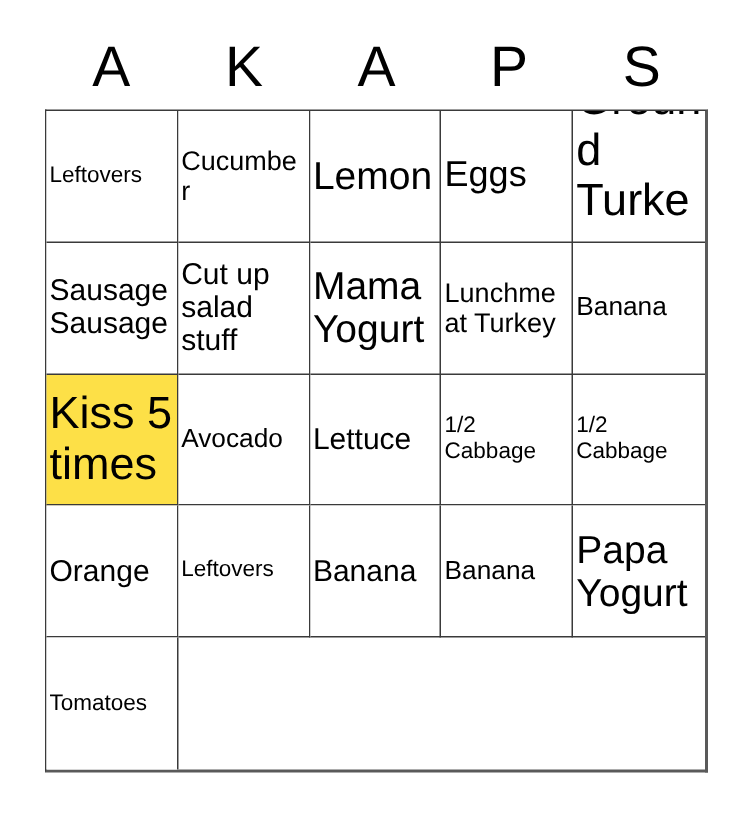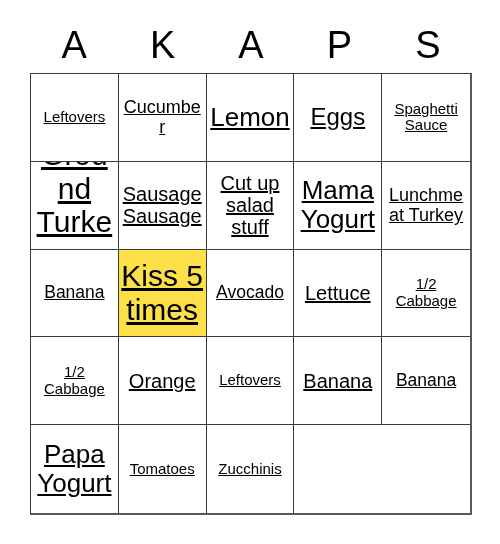--- a/index.html
+++ b/index.html
@@ -60,25 +60,23 @@
     box-sizing: border-box;
     background: #ffffff;
   }
   .cell {
     box-sizing: border-box;
     border-right: 1.5px solid #3a3a3a;
     border-bottom: 1.5px solid #3a3a3a;
     display: flex;
     align-items: center;
     justify-content: center;
-    text-align: center;
     padding: 1px 2px;
     overflow: hidden;
     background: #ffffff;
-    text-decoration: underline;
   }
   .cell:nth-child(5n) { border-right: none; }
   .cell:nth-child(n+21) { border-bottom: none; }
   .cell-text {
     display: block;
     width: 100%;
     line-height: 1.12;
     word-wrap: break-word;
   }
   
@@ -123,23 +121,20 @@
       <div class="cell">
         <span class="cell-text fs-xs">Cucumber</span>
       </div>
       <div class="cell">
         <span class="cell-text fs-2xl">Lemon</span>
       </div>
       <div class="cell">
         <span class="cell-text fs-3xl">Eggs</span>
       </div>
       <div class="cell">
-        <span class="cell-text fs-sm">Spaghetti Sauce</span>
-      </div>
-      <div class="cell">
         <span class="cell-text fs-xl">Ground Turkey</span>
       </div>
       <div class="cell">
         <span class="cell-text fs-lg">Sausage Sausage</span>
       </div>
       <div class="cell">
         <span class="cell-text fs-lg">Cut up salad stuff</span>
       </div>
       <div class="cell">
         <span class="cell-text fs-2xl">Mama Yogurt</span>
@@ -176,18 +171,15 @@
       </div>
       <div class="cell">
         <span class="cell-text fs-md">Banana</span>
       </div>
       <div class="cell">
         <span class="cell-text fs-2xl">Papa Yogurt</span>
       </div>
       <div class="cell">
         <span class="cell-text fs-sm">Tomatoes</span>
       </div>
-      <div class="cell">
-        <span class="cell-text fs-sm">Zucchinis</span>
-      </div>
     </div>
 
 </div>
 
 </body></html>

